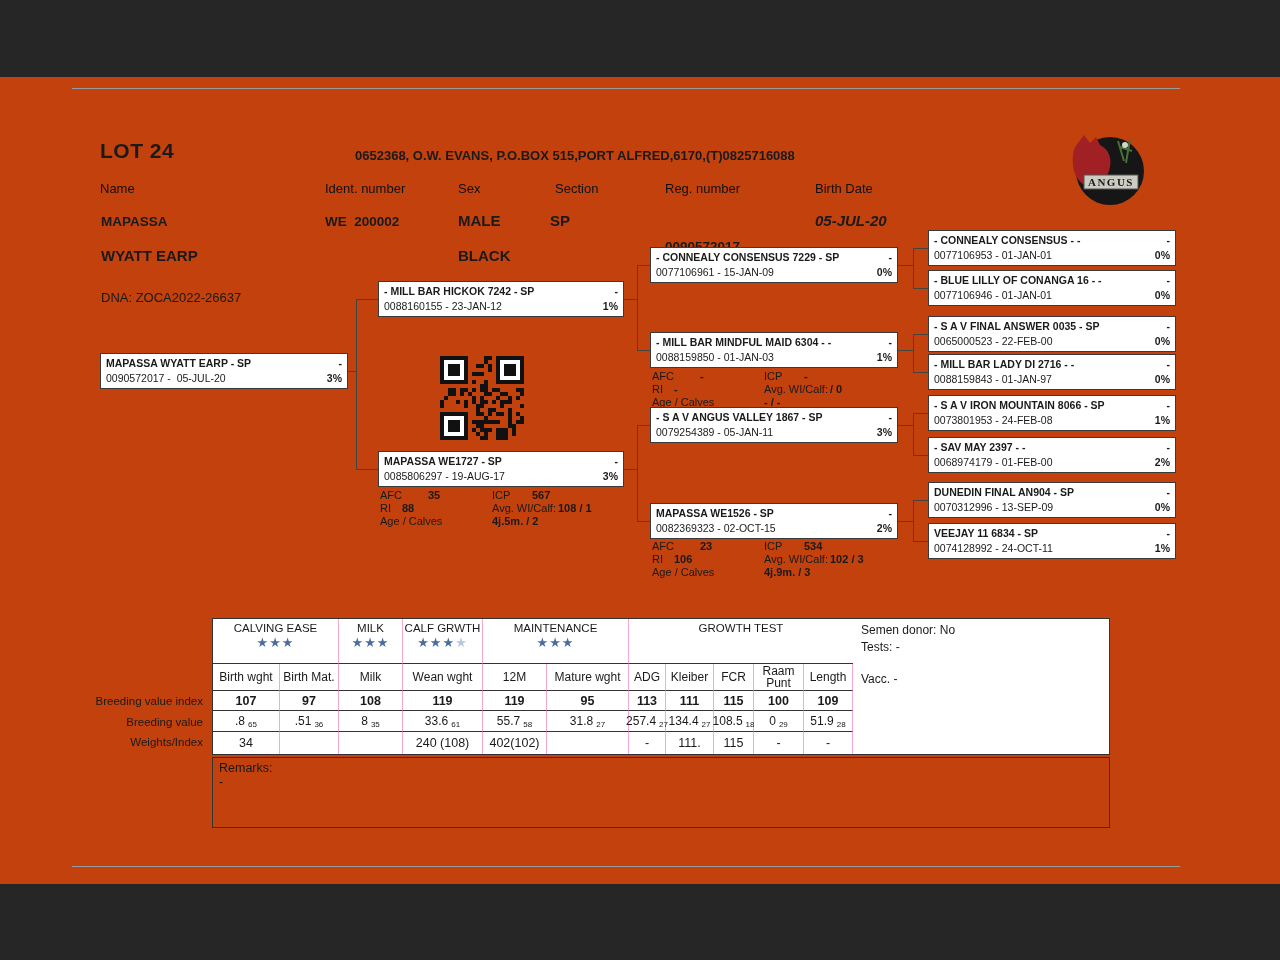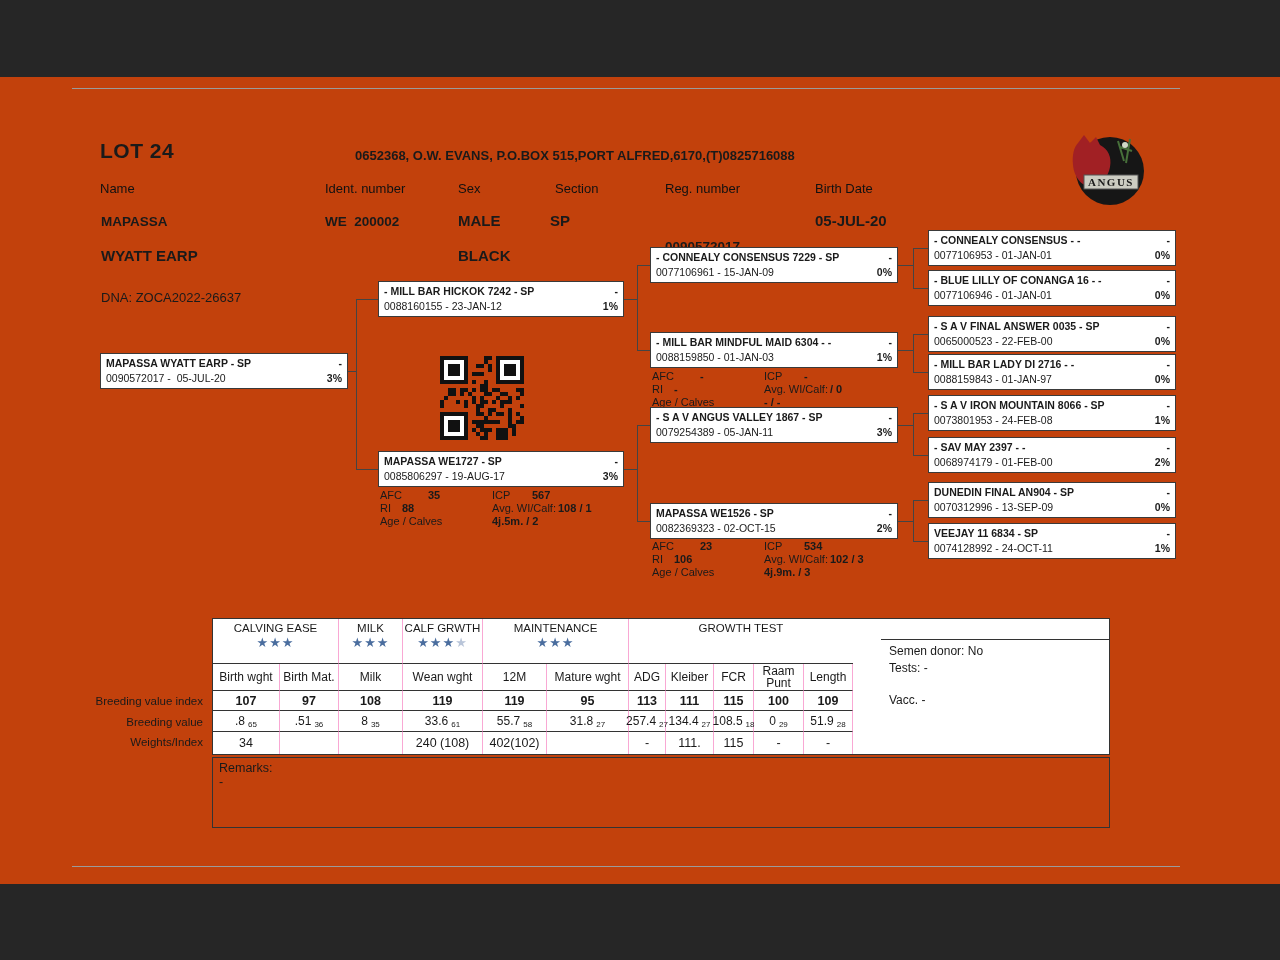--- a/index.html
+++ b/index.html
@@ -55,21 +55,21 @@
   .gstars .faded{color:#b9c5d9;}
   .tr-h{height:27px;}
   .tr-h>div{border-bottom:1px solid #333;font-size:12px;line-height:12px;text-align:center;white-space:pre-line;}
   .tr-i{height:20px;}
   .tr-i>div{border-bottom:1px solid #333;font-size:12.5px;font-weight:bold;}
   .tr-v{height:21px;}
   .tr-v>div{border-bottom:1px solid #333;font-size:12px;white-space:nowrap;overflow:visible;}
   .tr-v .sub{font-size:8px;margin-left:3px;position:relative;top:3px;}
   .tr-w{flex:1;}
   .tr-w>div{font-size:12.5px;}
-  .tinfo{flex:1;display:flex;flex-direction:column;font-size:12px;margin-left:28px;}
+  .tinfo{flex:1;display:flex;flex-direction:row;font-size:12px;}
   .tinfo .gap{height:20px;border-bottom:1px solid #333;}
   .tinfo .body{padding:4px 8px;}
   .tinfo .l2{margin-top:3px;}
   .tinfo .l3{margin-top:18px;}
   .remarks{position:absolute;left:212px;top:757px;width:898px;height:71px;border:1px solid #333;
            box-sizing:border-box;font-size:12.5px;padding:3px 6px;z-index:2;}
 </style>
 </head>
 <body>
 
@@ -99,21 +99,21 @@
   <div class="abs flabel" style="left:458px;top:181px;">Sex</div>
   <div class="abs flabel" style="left:555px;top:181px;">Section</div>
   <div class="abs flabel" style="left:665px;top:181px;">Reg. number</div>
   <div class="abs flabel" style="left:815px;top:181px;">Birth Date</div>
 
   <div class="abs fval" style="left:101px;top:214px;">MAPASSA</div>
   <div class="abs fval" style="left:325px;top:214px;">WE  200002</div>
   <div class="abs fval big" style="left:458px;top:212px;">MALE</div>
   <div class="abs fval big" style="left:550px;top:212px;">SP</div>
   <div class="abs fval" style="left:665px;top:213px;margin-top:26px;">0090572017</div>
-  <div class="abs fval big" style="left:815px;top:212px;">05-JUL-20</div>
+  <div class="abs fval big" style="left:815px;top:212px;font-style:italic;">05-JUL-20</div>
   <div class="abs fval big" style="left:101px;top:247px;">WYATT EARP</div>
   <div class="abs fval big" style="left:458px;top:247px;">BLACK</div>
   <div class="abs dna" style="left:101px;top:290px;">DNA: ZOCA2022-26637</div>
 
   <svg class="plines" width="1280" height="960">
     <path d="M348 371H356M356 299V469M356 299H378M356 469H378
              M624 299H637M637 265V350M637 265H650M637 350H650
              M624 469H637M637 425V521M637 425H650M637 521H650
              M898 265H913M913 248V288M913 248H928M913 288H928
              M898 350H913M913 334V372M913 334H928M913 372H928

